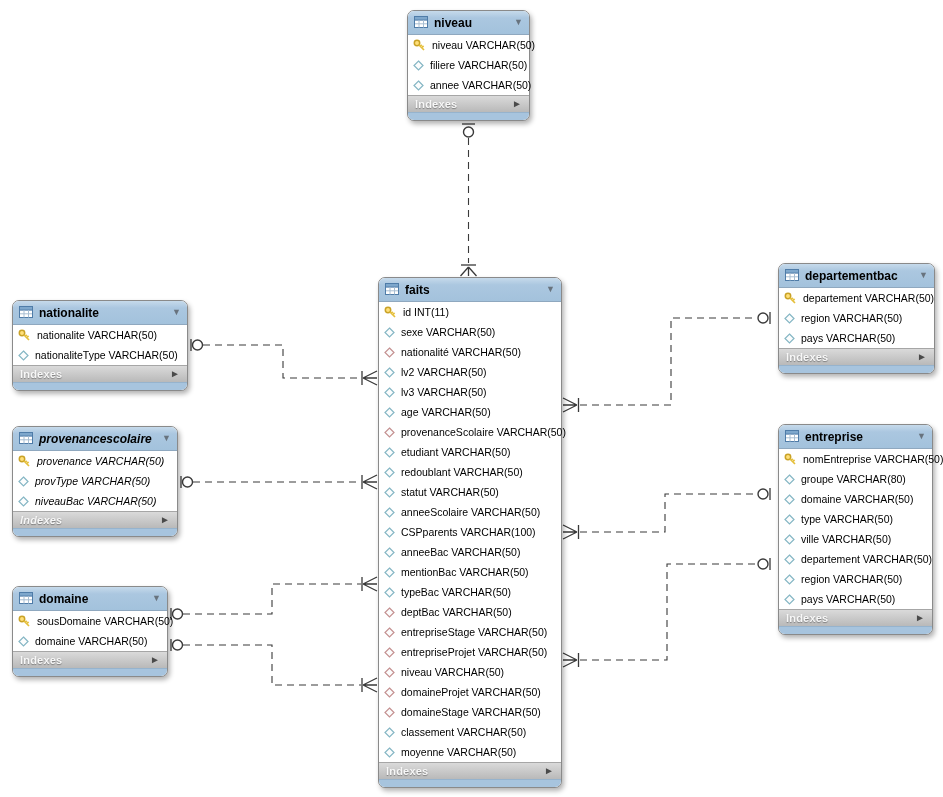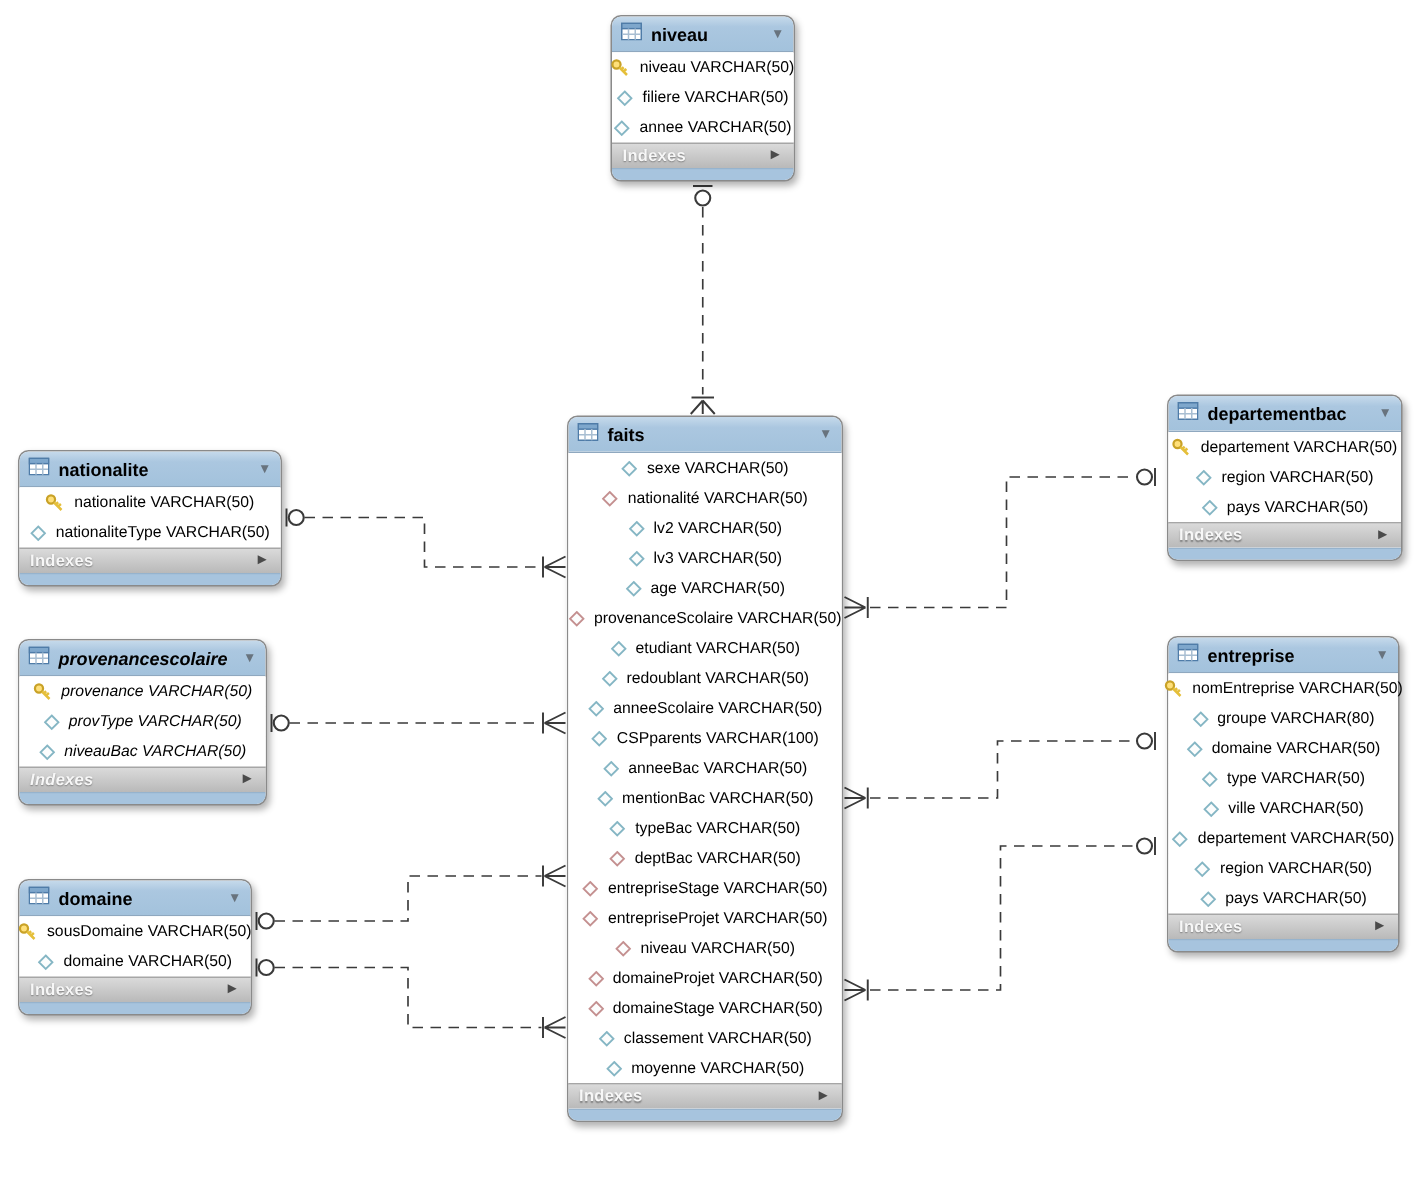--- a/index.html
+++ b/index.html
@@ -22,21 +22,21 @@
   .thead {
     height:24px; display:flex; align-items:center; gap:6px; padding:0 6px;
     background:linear-gradient(#c6daeb 0%, #abc7e0 30%, #a3c2dc 100%);
     border-bottom:1px solid #8fa8bf; border-radius:6px 6px 0 0;justify-content:center;
   }
   .tname { font-weight:bold; font-size:12px; color:#000; flex:1; white-space:nowrap; }
   .collapse-arrow { color:#68737e; font-size:9px; line-height:1; cursor:pointer; }
   .tbody { background:#ffffff; }
   .trow {
     height:20px; display:flex; align-items:center; gap:6px; padding:0 5px;
-    font-size:10.5px; color:#000; white-space:nowrap; background:#fff;justify-content:center;
+    font-size:10.5px; color:#000; white-space:nowrap; background:#fff;
   }
   .trow .cicon { flex:0 0 auto; display:inline-flex; }
   .tfoot {
     height:17px; display:flex; align-items:center; justify-content:space-between;
     padding:0 7px; background:linear-gradient(#dadada, #b9b9b9);
     border-top:1px solid #a6a6a6;
     color:#f7f7f7; font-weight:bold; font-size:11px;
     text-shadow:0 1px 1px #7e7e7e; letter-spacing:0.2px;
   }
   .expand-arrow { color:#4a4a4a; font-size:10px; line-height:1; text-shadow:none; cursor:pointer; }
@@ -289,20 +289,29 @@
             <line x1="5" y1="4" x2="5" y2="11.5" stroke="#a8bed2"></line>
             <line x1="9.5" y1="4" x2="9.5" y2="11.5" stroke="#a8bed2"></line>
             <line x1="1" y1="7.8" x2="13" y2="7.8" stroke="#a8bed2"></line>
           </svg></span>
         <span class="tname">faits</span>
         <span class="collapse-arrow">▼</span>
       </div>
       <div class="tbody">
         <div class="trow">
           <span class="cicon">
+            <svg width="13" height="13" viewBox="0 0 13 13">
+              <circle cx="4" cy="4" r="2.7" fill="#ffe07a" stroke="#c9a227" stroke-width="1.5"></circle>
+              <path d="M6 6 L11 11 M8.6 8.6 L10.6 7 M7.2 7.2 L8.8 5.8" stroke="#e5bf3a" stroke-width="1.7" fill="none"></path>
+            </svg>
+          </span>
+          <span>id INT(11)</span>
+        </div>
+        <div class="trow">
+          <span class="cicon">
             <svg width="11" height="11" viewBox="0 0 11 11">
               <polygon points="5.5,1 10,5.5 5.5,10 1,5.5" fill="#fcfdfd" stroke="#85b6c4" stroke-width="1.2"></polygon>
             </svg>
           </span>
           <span>sexe VARCHAR(50)</span>
         </div>
         <div class="trow">
           <span class="cicon">
             <svg width="11" height="11" viewBox="0 0 11 11">
               <polygon points="5.5,1 10,5.5 5.5,10 1,5.5" fill="#fcfdfd" stroke="#c49090" stroke-width="1.2"></polygon>
@@ -350,20 +359,28 @@
           </span>
           <span>etudiant VARCHAR(50)</span>
         </div>
         <div class="trow">
           <span class="cicon">
             <svg width="11" height="11" viewBox="0 0 11 11">
               <polygon points="5.5,1 10,5.5 5.5,10 1,5.5" fill="#fcfdfd" stroke="#85b6c4" stroke-width="1.2"></polygon>
             </svg>
           </span>
           <span>redoublant VARCHAR(50)</span>
+        </div>
+        <div class="trow">
+          <span class="cicon">
+            <svg width="11" height="11" viewBox="0 0 11 11">
+              <polygon points="5.5,1 10,5.5 5.5,10 1,5.5" fill="#fcfdfd" stroke="#85b6c4" stroke-width="1.2"></polygon>
+            </svg>
+          </span>
+          <span>statut VARCHAR(50)</span>
         </div>
         <div class="trow">
           <span class="cicon">
             <svg width="11" height="11" viewBox="0 0 11 11">
               <polygon points="5.5,1 10,5.5 5.5,10 1,5.5" fill="#fcfdfd" stroke="#85b6c4" stroke-width="1.2"></polygon>
             </svg>
           </span>
           <span>anneeScolaire VARCHAR(50)</span>
         </div>
         <div class="trow">

